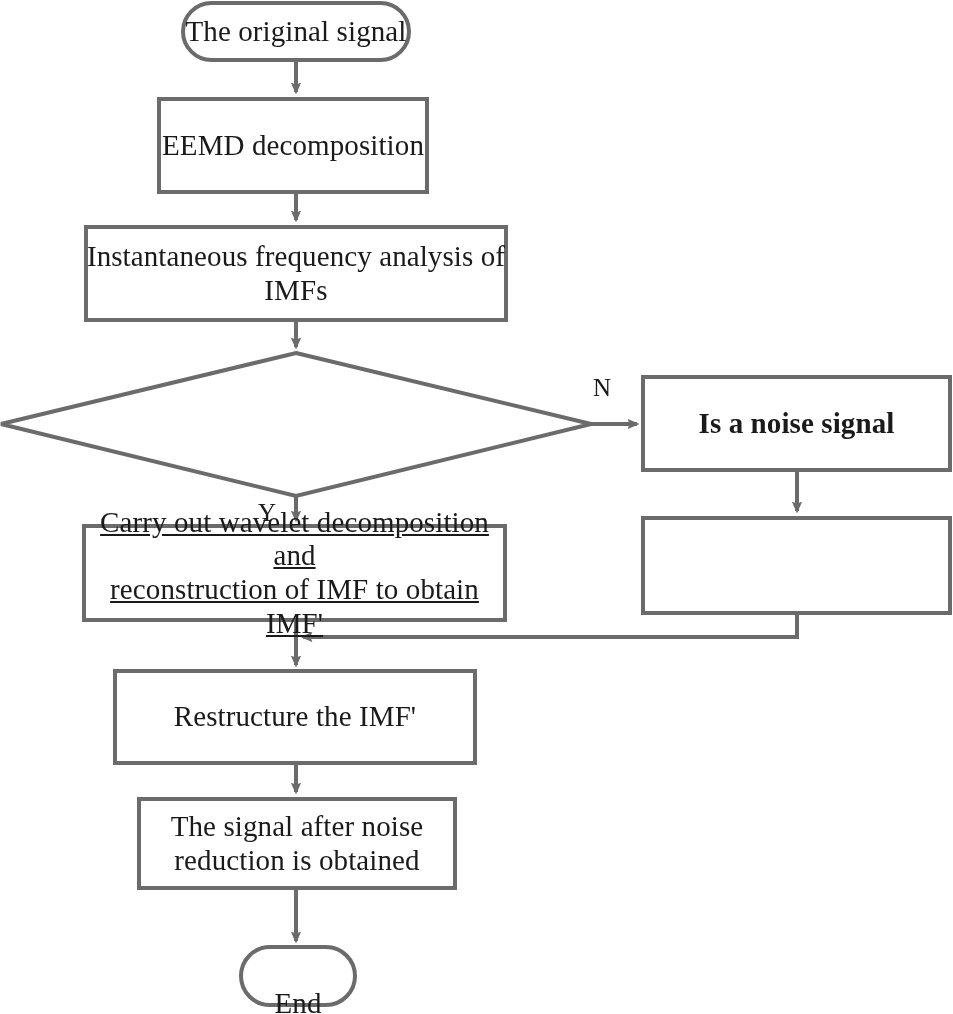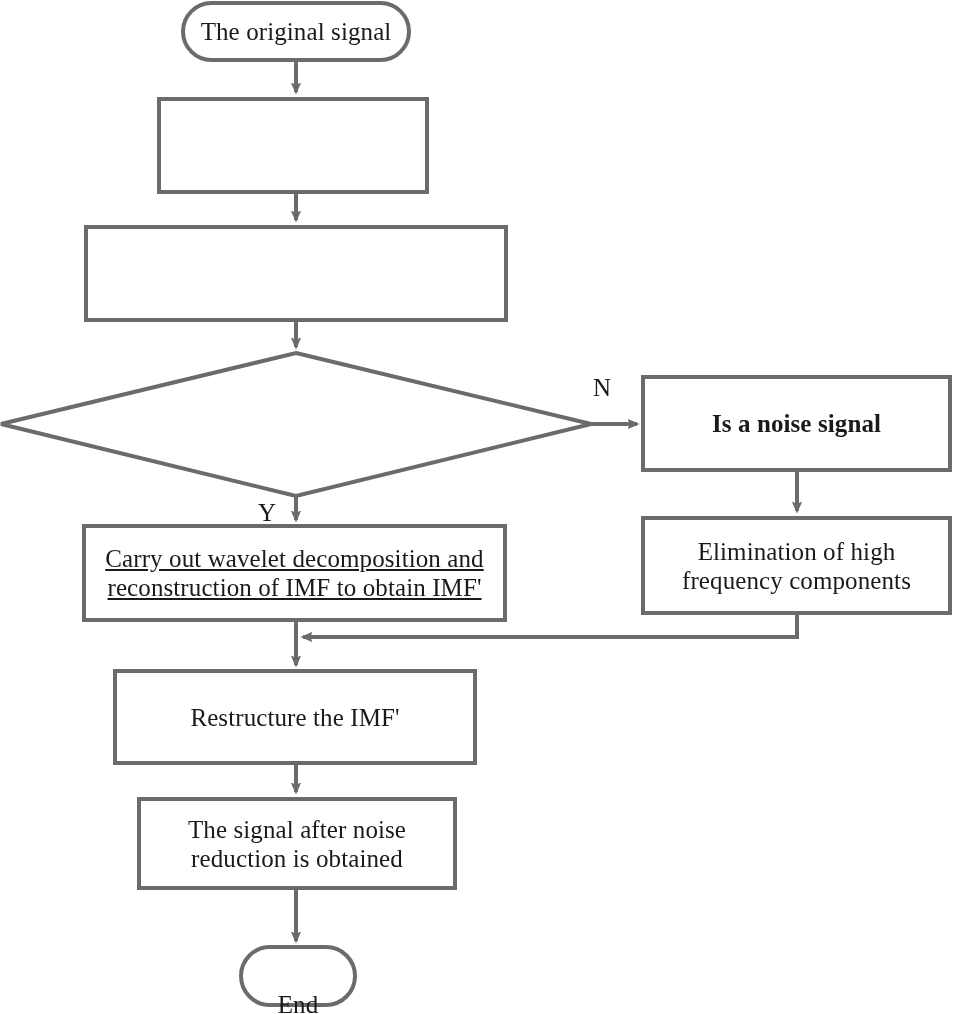--- a/index.html
+++ b/index.html
@@ -22,21 +22,21 @@
     width: 953px;
     height: 1014px;
   }
   .node-text {
     position: absolute;
     display: flex;
     align-items: center;
     justify-content: center;
     text-align: center;
     color: #1a1a1a;
-    font-size: 25px;
+    font-size: 29px;
     line-height: 1.16;
     letter-spacing: 0.1px;
     white-space: pre-line;
     pointer-events: none;
   }
   .edge-label {
     position: absolute;
     color: #1a1a1a;
     font-size: 25px;
     line-height: 1;
@@ -94,27 +94,28 @@
 
     <line x1="296" y1="620" x2="296" y2="665" stroke="#6b6b6b" stroke-width="4" marker-end="url(#arrowbig)"></line>
 
     <line x1="296" y1="763" x2="296" y2="792" stroke="#6b6b6b" stroke-width="4" marker-end="url(#arrowbig)"></line>
 
     <line x1="296" y1="888" x2="296" y2="941" stroke="#6b6b6b" stroke-width="4" marker-end="url(#arrowbig)"></line>
   </svg>
 
   <div class="node-text" style="left:183px; top:3px; width:226px; height:57px;">The original signal</div>
 
+  <div class="node-text" style="left:159px; top:99px; width:268px; height:93px;">EEMD decomposition</div>
 
+  <div class="node-text" style="left:86px; top:227px; width:420px; height:93px;">Instantaneous frequency analysis of
+IMFs</div>
 
 
   <div class="node-text" style="left:643px; top:377px; width:307px; height:93px;font-weight:bold;">Is a noise signal</div>
 
-  <div class="node-text" style="left:643px; top:518px; width:307px; height:95px;">Elimination of high
-frequency components</div>
 
   <div class="node-text" style="left:84px; top:526px; width:421px; height:94px;text-decoration:underline;">Carry out wavelet decomposition and
 reconstruction of IMF to obtain IMF'</div>
 
   <div class="node-text" style="left:115px; top:671px; width:360px; height:92px;">Restructure the IMF'</div>
 
   <div class="node-text" style="left:139px; top:799px; width:316px; height:89px;">The signal after noise
 reduction is obtained</div>
 
   <div class="node-text" style="left:241px; top:975px; width:114px; height:58px;">End</div>

